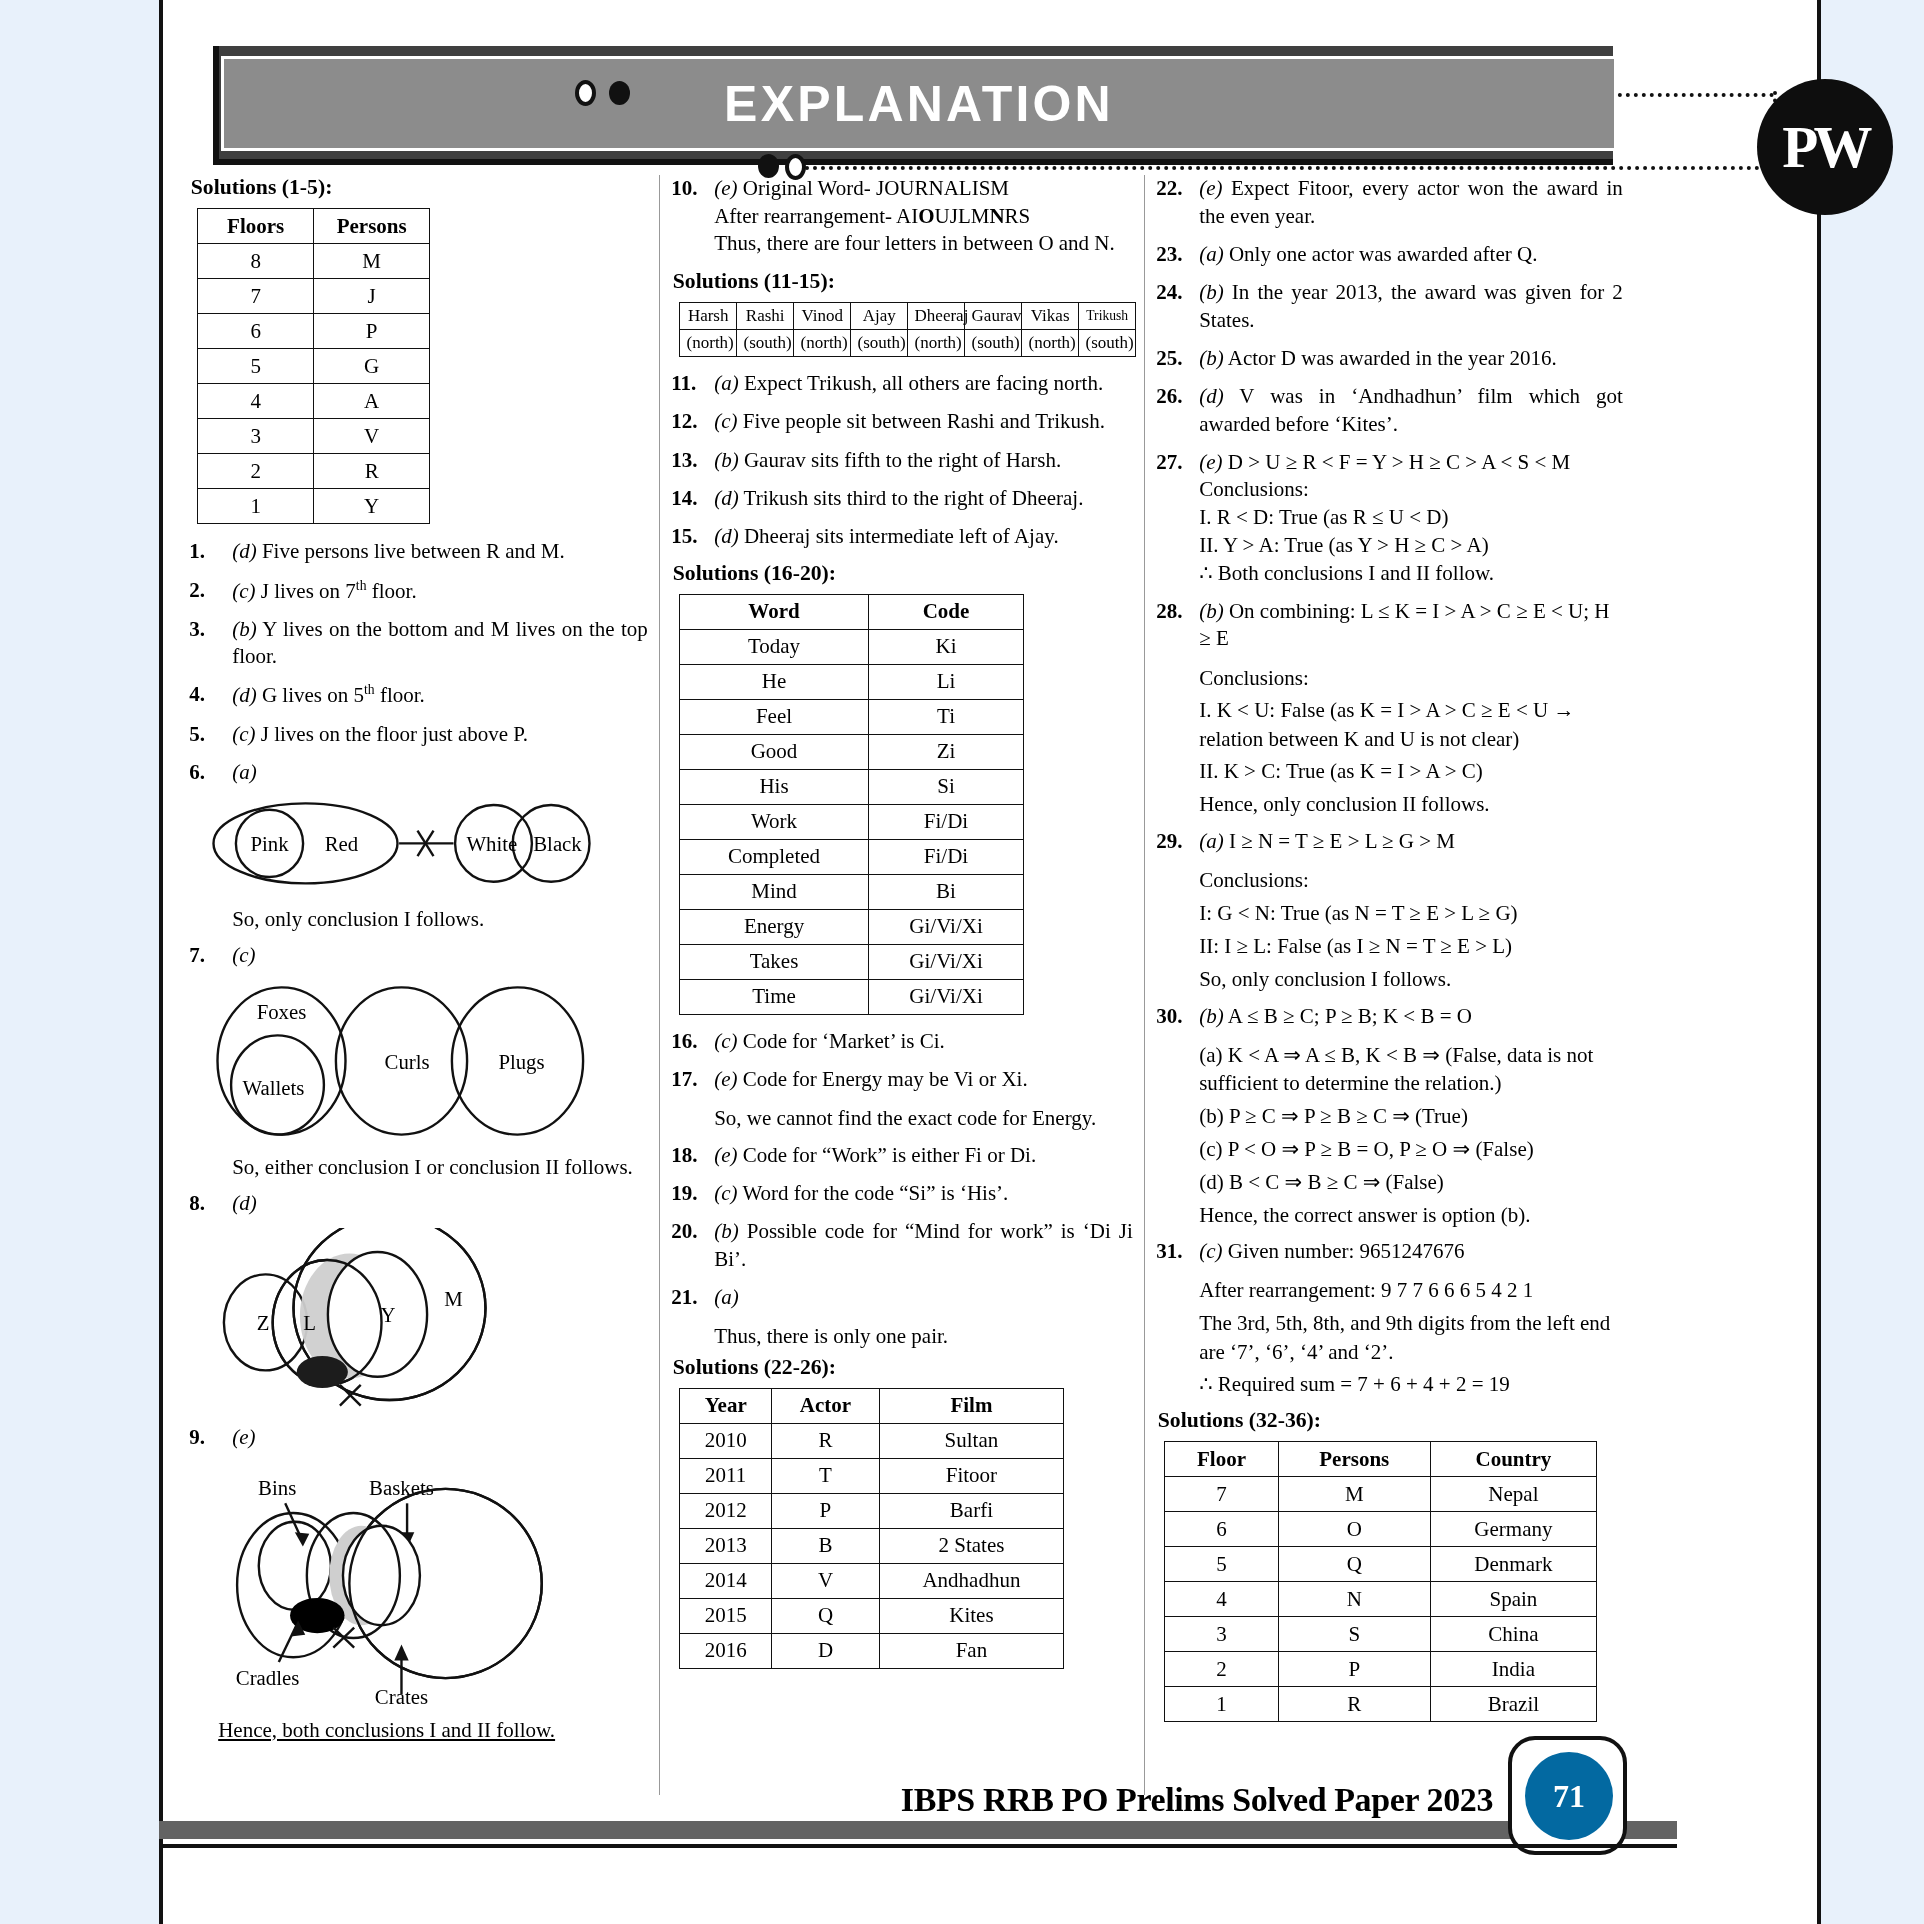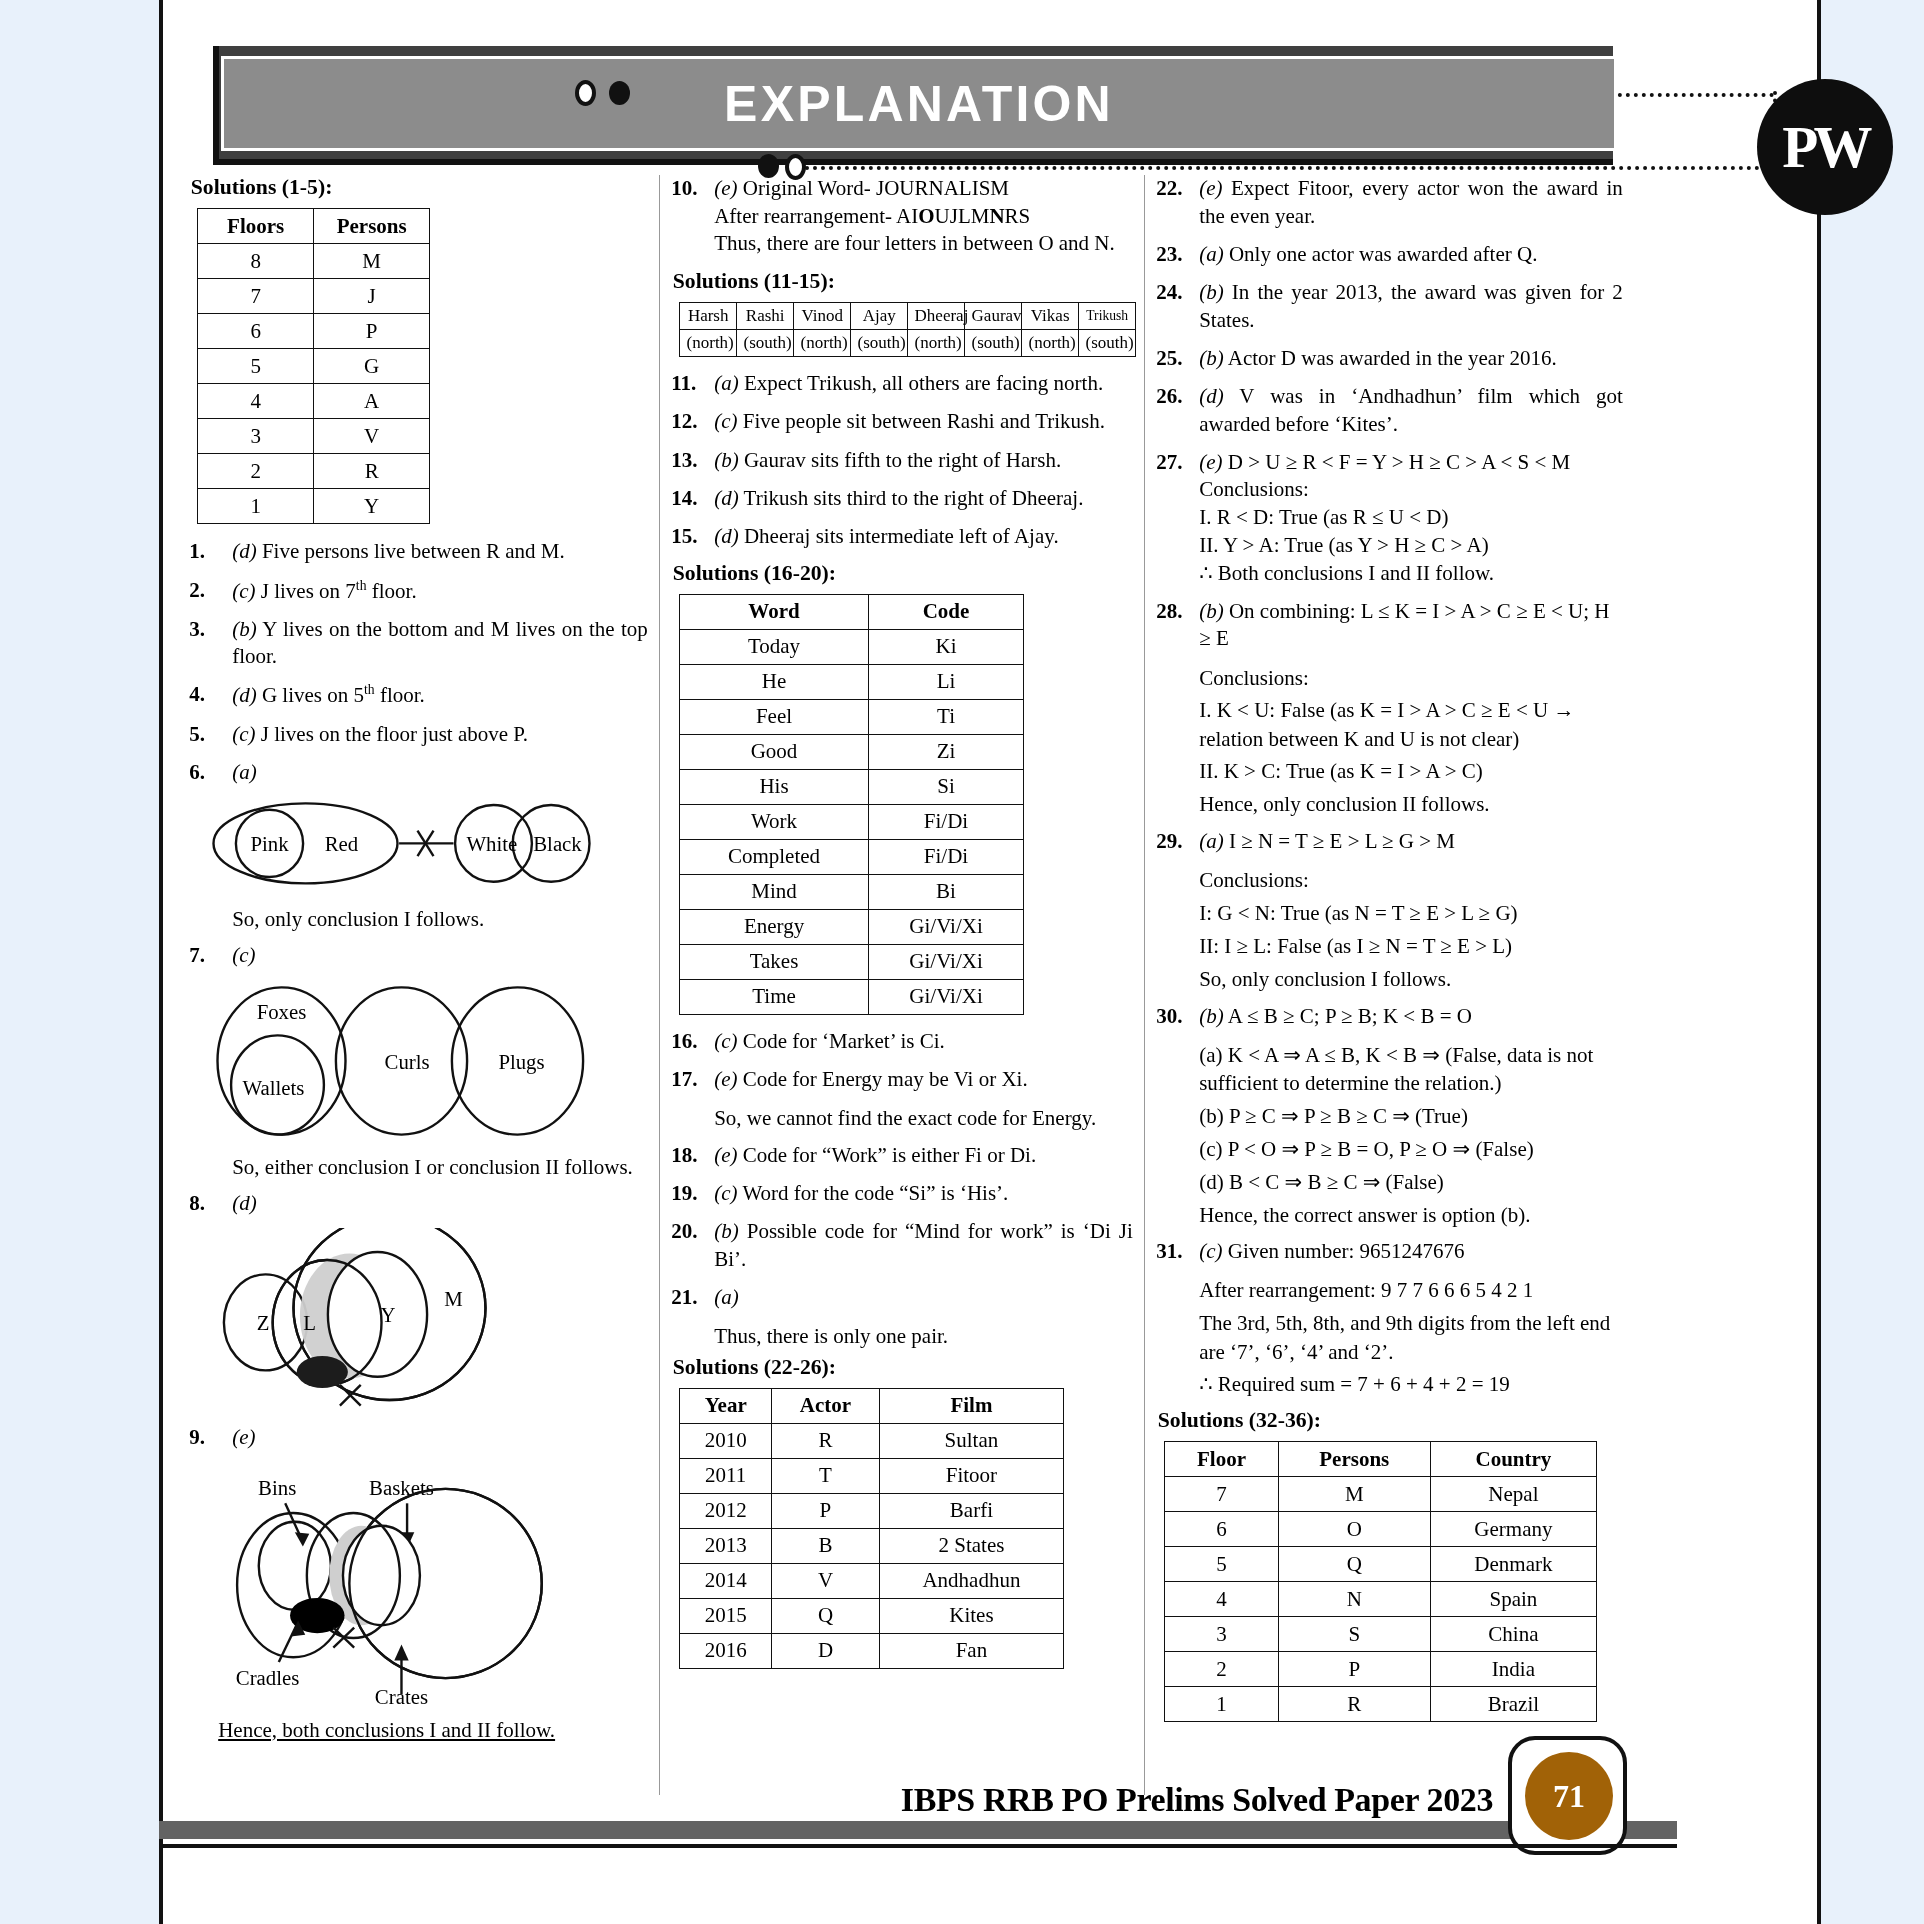--- a/index.html
+++ b/index.html
@@ -108,21 +108,21 @@
   .footer-bar {
     position:absolute; left:0; bottom:30.5px; width:100%; height:17.6px; background:#636363;
   }
   .footer-text {
     position:absolute; right:184px; bottom:50px;
     font-family:"Liberation Serif", serif; font-weight:bold; font-size:34px;
     letter-spacing:-0.4px;
   }
   .footer-badge {
     position:absolute; right:64px; bottom:29px; width:88px; height:88px;
-    border-radius:50%; background:#a16207; color:#fff;
+    border-radius:50%; background:#0369a1; color:#fff;
     display:flex; align-items:center; justify-content:center;
     font-weight:bold; font-size:32px;
   }
   .footer-badge-ring {
     position:absolute; right:50px; bottom:14.4px; width:119px; height:119px;
     border:4px solid #111; border-radius:27px; background:#fff;
   }
   .bottom-rule { position:absolute; left:0; bottom:21px; width:100%; height:4px; background:#111; }
 </style>
 </head>

